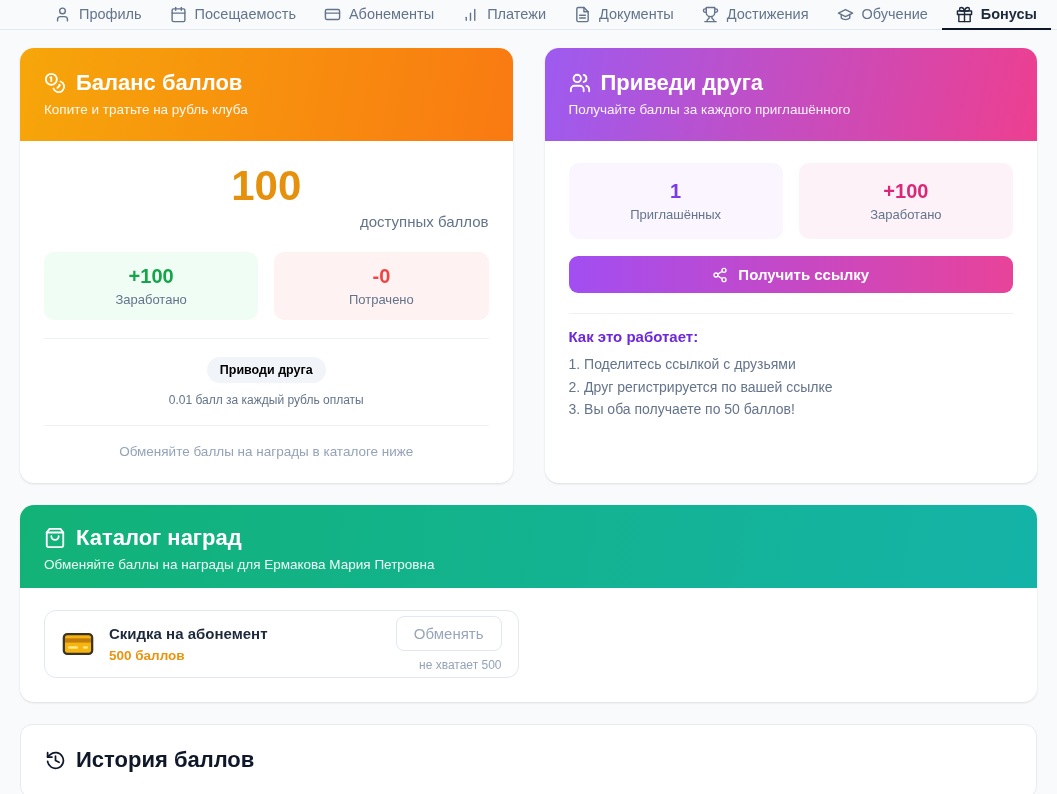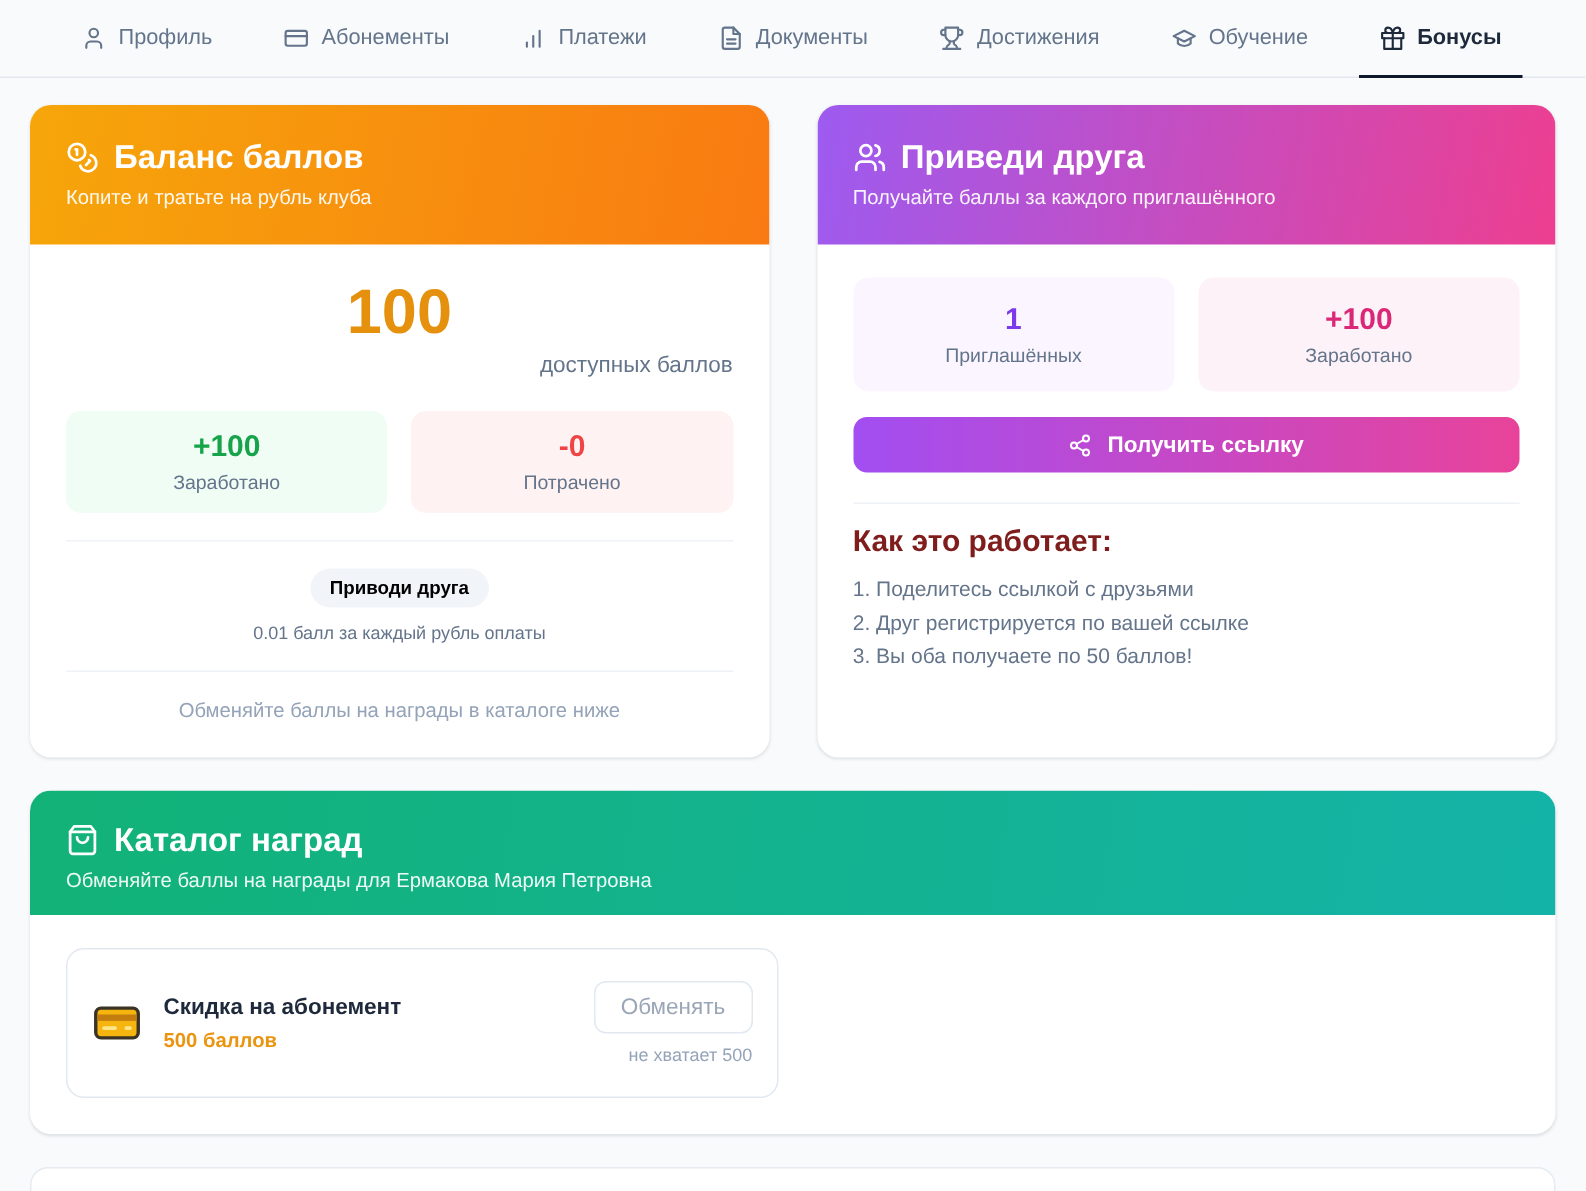--- a/index.html
+++ b/index.html
@@ -1,21 +1,21 @@
 <!DOCTYPE html>
 <html lang="ru"><head>
 <meta charset="utf-8">
 <style>
   * { margin: 0; padding: 0; box-sizing: border-box; }
   html, body { width: 1057px; background: #f8fafc; font-family: "Liberation Sans", sans-serif; color: #1e293b; }
 
   
   .tabbar {
     display: flex; align-items: stretch; justify-content: space-between;
-    padding: 0 42px 0 40px; height: 52px;
+    padding: 0 42px 0 40px; height: 30px;
     border-bottom: 1px solid #e2e8f0; background: #f8fafc;
   }
   .tab {
     display: flex; align-items: center; gap: 8px;
     padding: 0 14px; cursor: pointer;
     font-size: 14.5px; color: #64748b; white-space: nowrap;
     border-bottom: 2px solid transparent; margin-bottom: -1px;
   }
   .tab svg { width: 17px; height: 17px; stroke: #64748b; }
   .tab.active { color: #1e293b; font-weight: 600; border-bottom-color: #0f172a; }
@@ -59,28 +59,28 @@
 
   
   .link-btn {
     margin-top: 17px; width: 100%; height: 37px; border: 0; cursor: pointer;
     display: flex; align-items: center; justify-content: center; gap: 10px;
     background: linear-gradient(90deg, #a24ef2, #e8439a);
     color: #fff; font-size: 15px; font-weight: 600; border-radius: 9px;
     font-family: "Liberation Sans", sans-serif;
   }
   .link-btn svg { width: 16px; height: 16px; stroke: #fff; }
-  .how-title { font-size: 20px; font-weight: 700; color: #7f1d1d; margin-top: 12px; }
+  .how-title { font-size: 15px; font-weight: 700; color: #6d28d9; margin-top: 12px; }
   .how-steps { list-style: none; margin-top: 8px; }
   .how-steps li { font-size: 14px; color: #64748b; line-height: 1.62; }
 
   
   .rewards-grid { display: grid; grid-template-columns: 1fr 1fr; gap: 20px; }
   .reward-item {
-    border: 1px solid #e2e8f0; border-radius: 12px; padding: 21px 16px;
+    border: 1px solid #e2e8f0; border-radius: 12px; padding: 5px 16px;
     display: flex; align-items: center; gap: 14px;
   }
   .reward-icon { flex: 0 0 auto; display: flex; }
   .reward-info { flex: 1 1 auto; }
   .reward-title { font-size: 15px; font-weight: 700; color: #1e293b; }
   .reward-cost { font-size: 13.5px; font-weight: 600; color: #ea940f; margin-top: 6px; }
   .reward-right { text-align: right; }
   .redeem-btn {
     background: #fff; border: 1px solid #e2e8f0; border-radius: 8px;
     padding: 8px 17px; font-size: 15px; color: #9aa6b8; cursor: pointer;
@@ -99,20 +99,29 @@
 </head>
 <body>
 
 <nav class="tabbar">
   <div class="tab">
     <svg class="icon" viewBox="0 0 24 24">
         <path d="M19 21v-2a4 4 0 0 0-4-4H9a4 4 0 0 0-4 4v2"></path>
         <circle cx="12" cy="7" r="4"></circle>
       </svg>
     <span>Профиль</span>
+  </div>
+  <div class="tab">
+    <svg class="icon" viewBox="0 0 24 24">
+        <rect x="3" y="4" width="18" height="18" rx="2"></rect>
+        <line x1="16" y1="2" x2="16" y2="6"></line>
+        <line x1="8" y1="2" x2="8" y2="6"></line>
+        <line x1="3" y1="10" x2="21" y2="10"></line>
+      </svg>
+    <span>Посещаемость</span>
   </div>
   <div class="tab">
     <svg class="icon" viewBox="0 0 24 24">
         <rect x="2" y="5" width="20" height="14" rx="2"></rect>
         <line x1="2" y1="10" x2="22" y2="10"></line>
       </svg>
     <span>Абонементы</span>
   </div>
   <div class="tab">
     <svg class="icon" viewBox="0 0 24 24">

